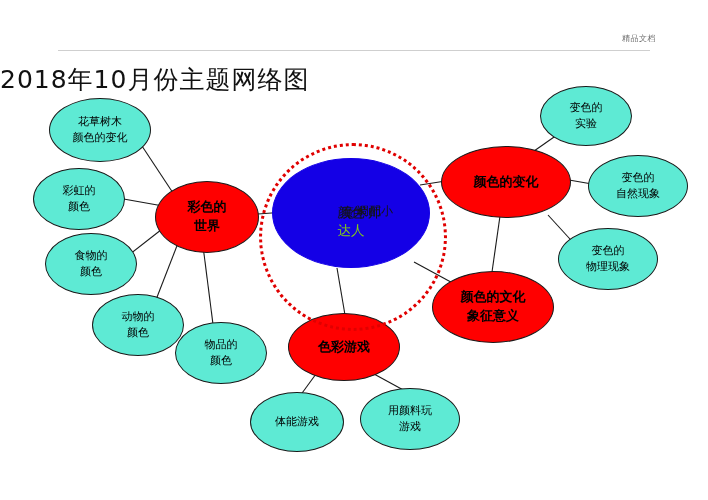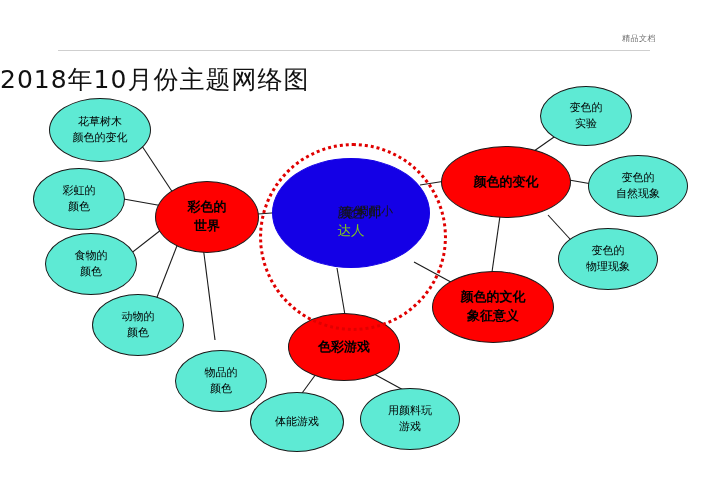--- a/index.html
+++ b/index.html
@@ -200,21 +200,21 @@
   </div>
 
   <div class="node node-yellow" style="left:45px; top:233px; width:92px; height:62px;">
     <span class="label"><span>食物的</span><br><span>颜色</span></span>
   </div>
 
   <div class="node node-yellow" style="left:92px; top:294px; width:92px; height:62px;">
     <span class="label"><span>动物的</span><br><span>颜色</span></span>
   </div>
 
-  <div class="node node-yellow" style="left:175px; top:350px; width:92px; height:62px;">
+  <div class="node node-yellow" style="left:175px; top:322px; width:92px; height:62px;">
     <span class="label"><span>物品的</span><br><span>颜色</span></span>
   </div>
 
   <div class="node node-red" style="left:155px; top:181px; width:104px; height:72px;">
     <span class="label"><span>彩色的</span><br><span>世界</span></span>
   </div>
 
   <div class="node node-center" style="left:272px; top:158px; width:158px; height:110px;">
     <div class="center-stack">
       <div class="center-line">

